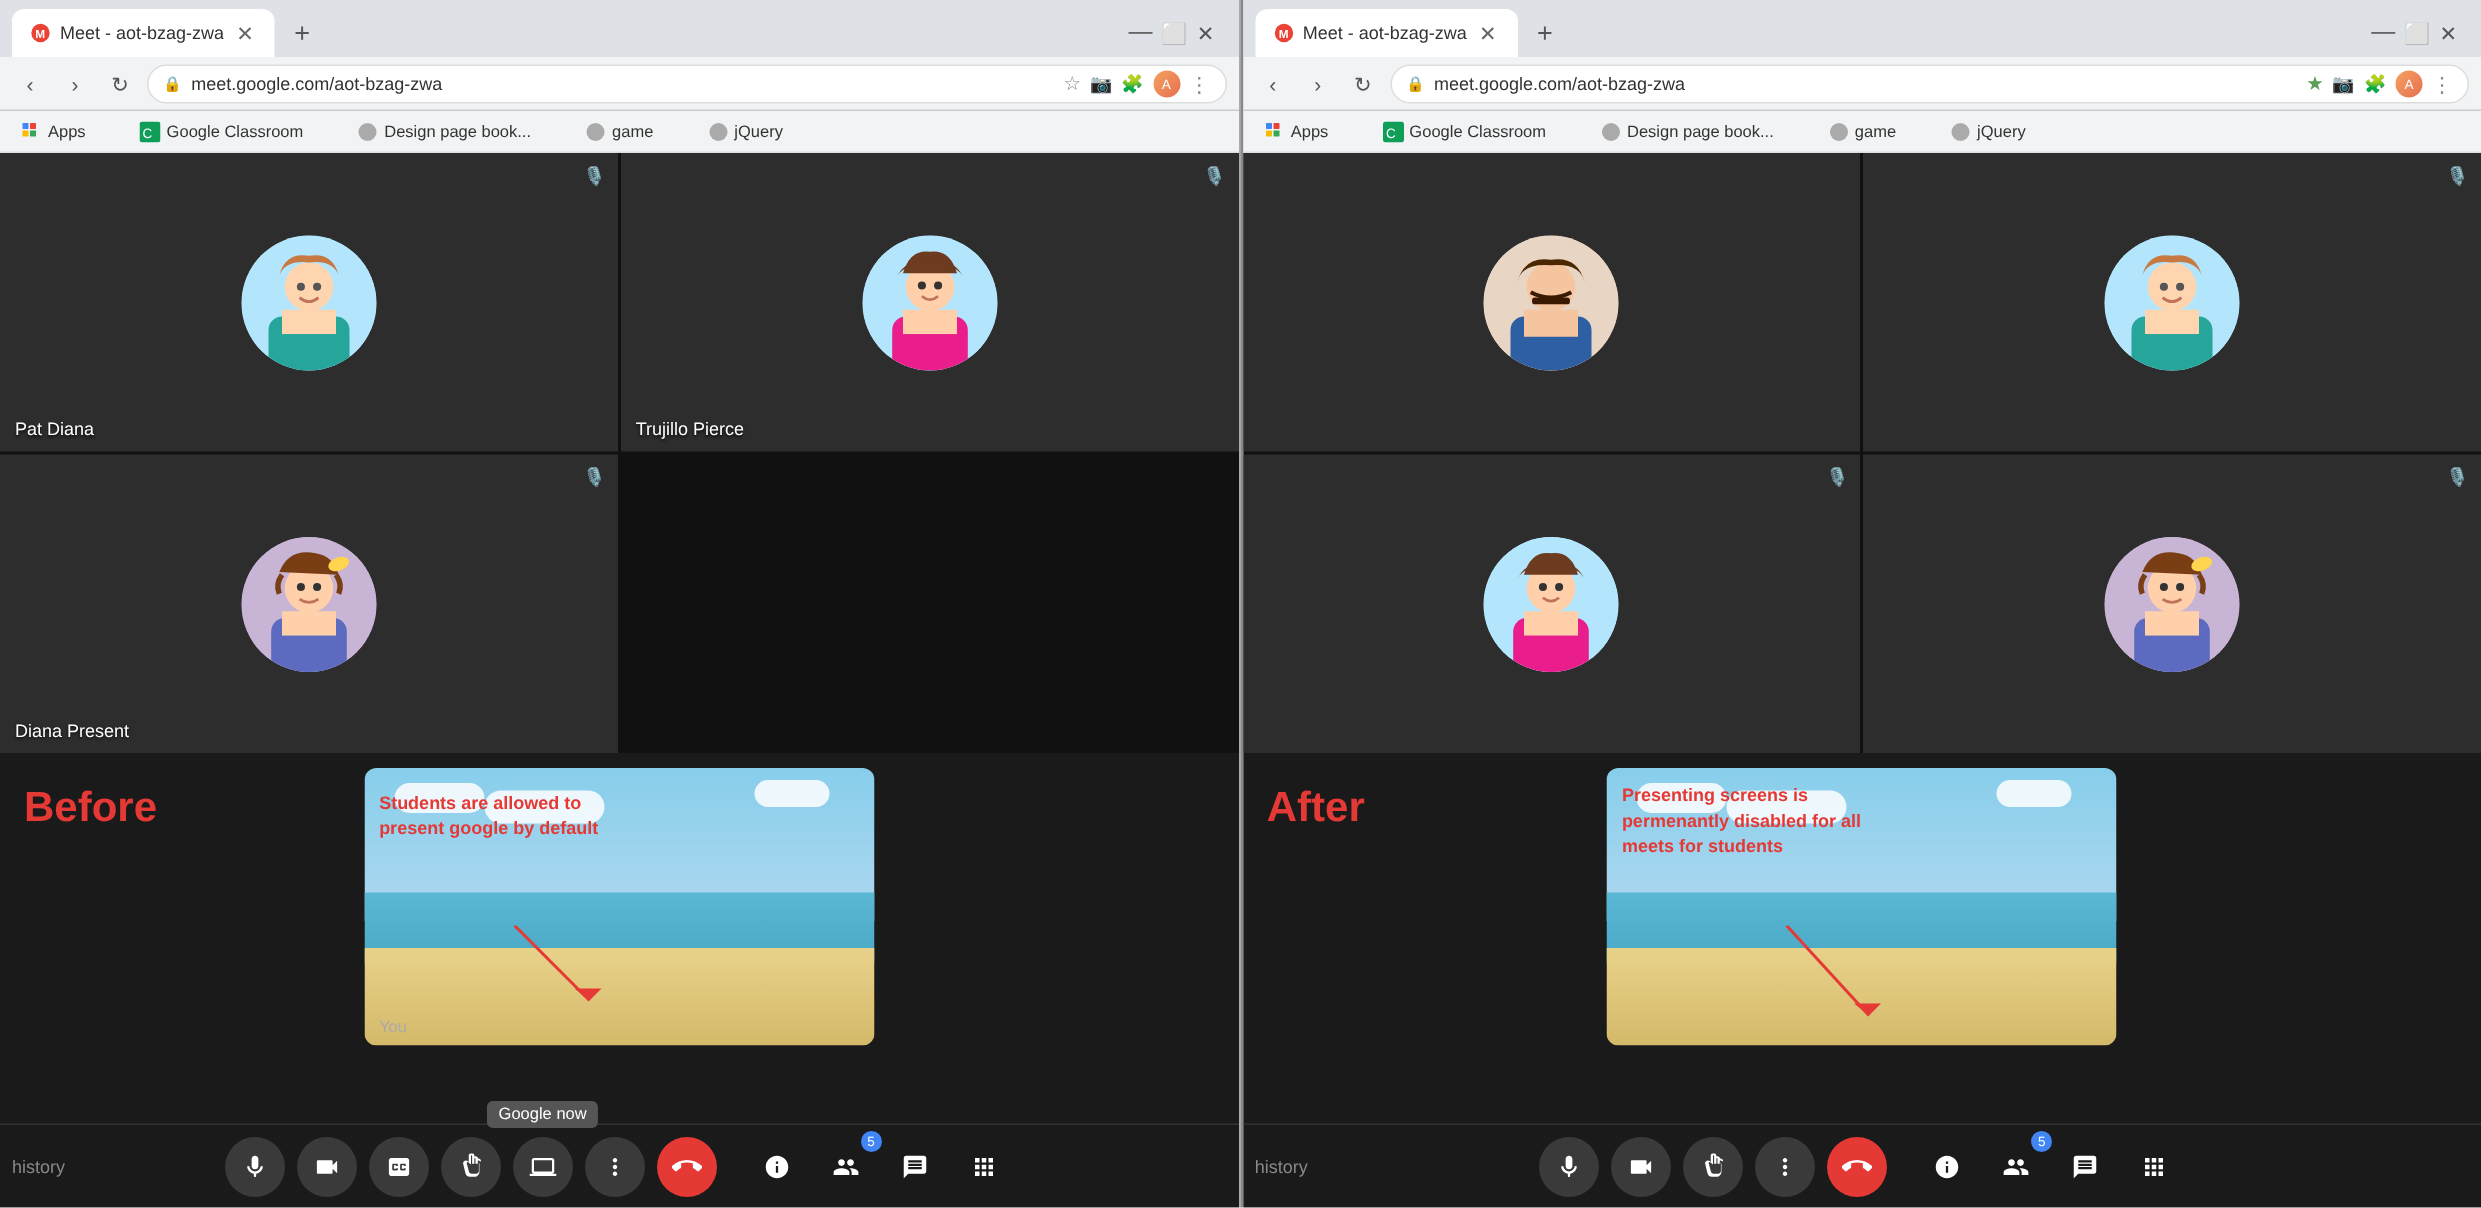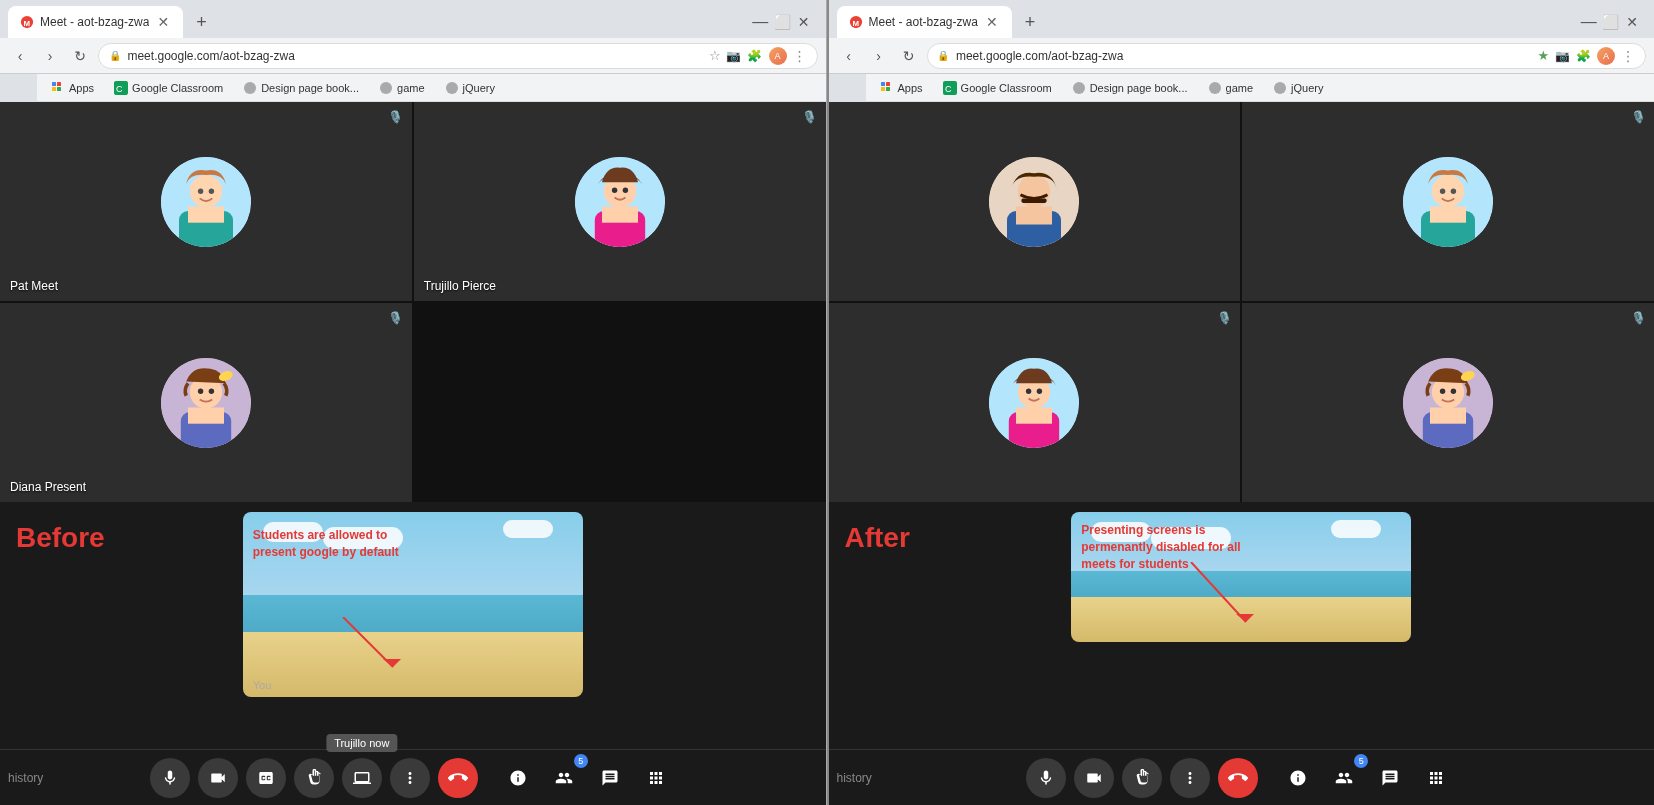--- a/index.html
+++ b/index.html
@@ -12,21 +12,21 @@
     .tab-title { flex: 1; overflow: hidden; white-space: nowrap; text-overflow: ellipsis; font-size: 12px; color: #333; }
     .tab-close { color: #666; font-size: 14px; cursor: pointer; display: flex; align-items: center; justify-content: center; width: 16px; height: 16px; border-radius: 50%; }
     .tab-new { width: 28px; height: 28px; display: flex; align-items: center; justify-content: center; color: #555; font-size: 18px; cursor: pointer; margin-left: 4px; }
     .window-controls { margin-left: auto; display: flex; gap: 8px; align-items: center; }
 
     .address-bar-row { display: flex; align-items: center; background: #f1f3f4; height: 36px; padding: 0 8px; gap: 6px; border-bottom: 1px solid #ccc; }
     .nav-btn { width: 24px; height: 24px; display: flex; align-items: center; justify-content: center; color: #555; font-size: 14px; cursor: pointer; border-radius: 50%; }
     .address-box { flex: 1; background: #fff; border-radius: 20px; height: 26px; display: flex; align-items: center; padding: 0 10px; font-size: 12px; color: #333; gap: 6px; border: 1px solid #ddd; }
     .address-text { flex: 1; font-size: 12px; color: #333; }
 
-    .bookmarks-bar { display: flex; align-items: center; background: #f1f3f4; height: 28px; padding: 0 8px; gap: 8px; border-bottom: 1px solid #ddd; font-size: 11px; color: #333; margin-left: 37px; }
+    .bookmarks-bar { display: flex; align-items: center; background: #f1f3f4; height: 28px; padding: 0 8px; gap: 24px; border-bottom: 1px solid #ddd; font-size: 11px; color: #333; }
     .bookmark-item { display: flex; align-items: center; gap: 4px; cursor: pointer; padding: 2px 6px; border-radius: 4px; white-space: nowrap; }
 
     
     .meet-content { flex: 1; background: #1e1e1e; display: flex; flex-direction: column; overflow: hidden; position: relative; }
 
     .participants-grid { display: grid; grid-template-columns: 1fr 1fr; grid-template-rows: 1fr 1fr; flex: 0 0 400px; gap: 2px; background: #111; }
     .participant-tile { background: #2d2d2d; position: relative; display: flex; align-items: center; justify-content: center; overflow: hidden; }
     .participant-name { position: absolute; bottom: 8px; left: 10px; color: #fff; font-size: 12px; text-shadow: 0 1px 2px rgba(0,0,0,0.8); }
     .mute-icon { position: absolute; top: 8px; right: 8px; color: #fff; font-size: 12px; opacity: 0.8; }
     .avatar-circle { width: 90px; height: 90px; border-radius: 50%; overflow: hidden; display: flex; align-items: center; justify-content: center; }
@@ -144,21 +144,21 @@
               <circle cx="50" cy="50" r="50" fill="#b3e5fc"></circle>
               <circle cx="50" cy="38" r="18" fill="#ffd5b0"></circle>
               <rect x="20" y="60" width="60" height="50" rx="10" fill="#26a69a"></rect>
               <rect x="30" y="55" width="40" height="18" fill="#ffd5b0"></rect>
               <path d="M28 30 Q32 12 50 15 Q68 12 72 30 Q68 18 50 20 Q32 18 28 30Z" fill="#c87941"></path>
               <circle cx="44" cy="38" r="3" fill="#555"></circle>
               <circle cx="56" cy="38" r="3" fill="#555"></circle>
               <path d="M43 46 Q50 52 57 46" stroke="#c0725a" stroke-width="2" fill="none"></path>
             </svg>
           </div>
-          <span class="participant-name">Pat Meet</span>
+          <span class="participant-name">Pat Diana</span>
         </div>
 
         <div class="participant-tile">
           <span class="mute-icon">🎙️</span>
           <div class="avatar-circle avatar-jennifer">
             <svg viewBox="0 0 100 100" width="90" height="90">
               <circle cx="50" cy="50" r="50" fill="#b3e5fc"></circle>
               <circle cx="50" cy="38" r="18" fill="#ffd0aa"></circle>
               <rect x="22" y="60" width="56" height="50" rx="10" fill="#e91e8c"></rect>
               <rect x="30" y="55" width="40" height="18" fill="#ffd0aa"></rect>
@@ -243,21 +243,21 @@
               <path d="M21 7c0-1.38-1.12-2.5-2.5-2.5-.05 0-.09.01-.14.01C18.14 3.43 17.21 2.5 16 2.5c-.36 0-.69.09-1 .23V2c0-1.38-1.12-2.5-2.5-2.5S10 .62 10 2v5.5l-.63-.54C8.87 6.48 8.19 6.25 7.5 6.25c-.69 0-1.37.27-1.87.75-.53.51-.76 1.22-.65 1.95L6.94 17c.28 2.08 2.06 3.62 4.06 3.62h4c2.5 0 4.5-2 4.5-4.5V9.5C19.5 8.82 19.22 8.2 18.75 7.75c.3-.5.25-.5.25-1.25zm-2 1.5v7c0 1.38-1.12 2.5-2.5 2.5h-4c-1.15 0-2.17-.83-2.36-1.97L8.17 8.55c-.04-.26.13-.68.33-.87.18-.17.44-.18.5-.18.23 0 .45.12.76.41l2.24 1.9V2c0-.28.22-.5.5-.5s.5.22.5.5v7h2V4.5c0-.28.22-.5.5-.5s.5.22.5.5V9h2V6.5c0-.28.22-.5.5-.5s.5.22.5.5V8.5z"></path>
             </svg>
         </button>
 
         <div style="position:relative;">
           <button class="tool-btn present-btn" style="background:#3a3a3a;">
             <svg width="18" height="18" viewBox="0 0 24 24" fill="white">
                 <path d="M20 18c1.1 0 1.99-.9 1.99-2L22 6c0-1.1-.9-2-2-2H4c-1.1 0-2 .9-2 2v10c0 1.1.9 2 2 2H0v2h24v-2h-4zM4 6h16v10H4V6z"></path>
               </svg>
           </button>
-          <div style="position:absolute; bottom:46px; left:50%; transform:translateX(-50%); background:#555; color:#fff; font-size:11px; padding:3px 8px; border-radius:4px; white-space:nowrap;">Trujillo now</div>
+          <div style="position:absolute; bottom:46px; left:50%; transform:translateX(-50%); background:#555; color:#fff; font-size:11px; padding:3px 8px; border-radius:4px; white-space:nowrap;">Google now</div>
         </div>
 
         <button class="tool-btn" style="background:#3a3a3a;">
           <svg width="18" height="18" viewBox="0 0 24 24" fill="white">
               <path d="M12 8c1.1 0 2-.9 2-2s-.9-2-2-2-2 .9-2 2 .9 2 2 2zm0 2c-1.1 0-2 .9-2 2s.9 2 2 2 2-.9 2-2-.9-2-2-2zm0 6c-1.1 0-2 .9-2 2s.9 2 2 2 2-.9 2-2-.9-2-2-2z"></path>
             </svg>
         </button>
 
         <button class="tool-btn end-call">
           <svg width="20" height="20" viewBox="0 0 24 24" fill="white">
@@ -440,21 +440,21 @@
               <path d="M43 46 Q50 51 57 46" stroke="#c0725a" stroke-width="2" fill="none"></path>
               <ellipse cx="72" cy="20" rx="8" ry="5" fill="#ffd54f" transform="rotate(-20 72 20)"></ellipse>
             </svg>
           </div>
         </div>
       </div>
 
       <div class="bottom-section" style="position:relative; flex:1; background:#1a1a1a;text-decoration:underline;">
         <span class="label-after">After</span>
 
-        <div style="position:absolute; left:50%; transform:translateX(-50%); top:10px; width:340px; height:130px; border-radius:8px; overflow:hidden;">
+        <div style="position:absolute; left:50%; transform:translateX(-50%); top:10px; width:340px; height:185px; border-radius:8px; overflow:hidden;">
           <div class="beach-preview">
             <div class="sky"></div>
             <div class="cloud" style="width:60px;height:20px;top:10px;left:20px;"></div>
             <div class="cloud" style="width:80px;height:22px;top:15px;left:80px;"></div>
             <div class="cloud" style="width:50px;height:18px;top:8px;right:30px;"></div>
             <div class="sea"></div>
             <div class="sand"></div>
           </div>
 
           <div style="position:absolute; top:10px; left:10px; color:#e53935; font-size:12px; font-weight:bold; line-height:1.4; width:160px;">Presenting screens is permenantly disabled for all meets for students</div>

